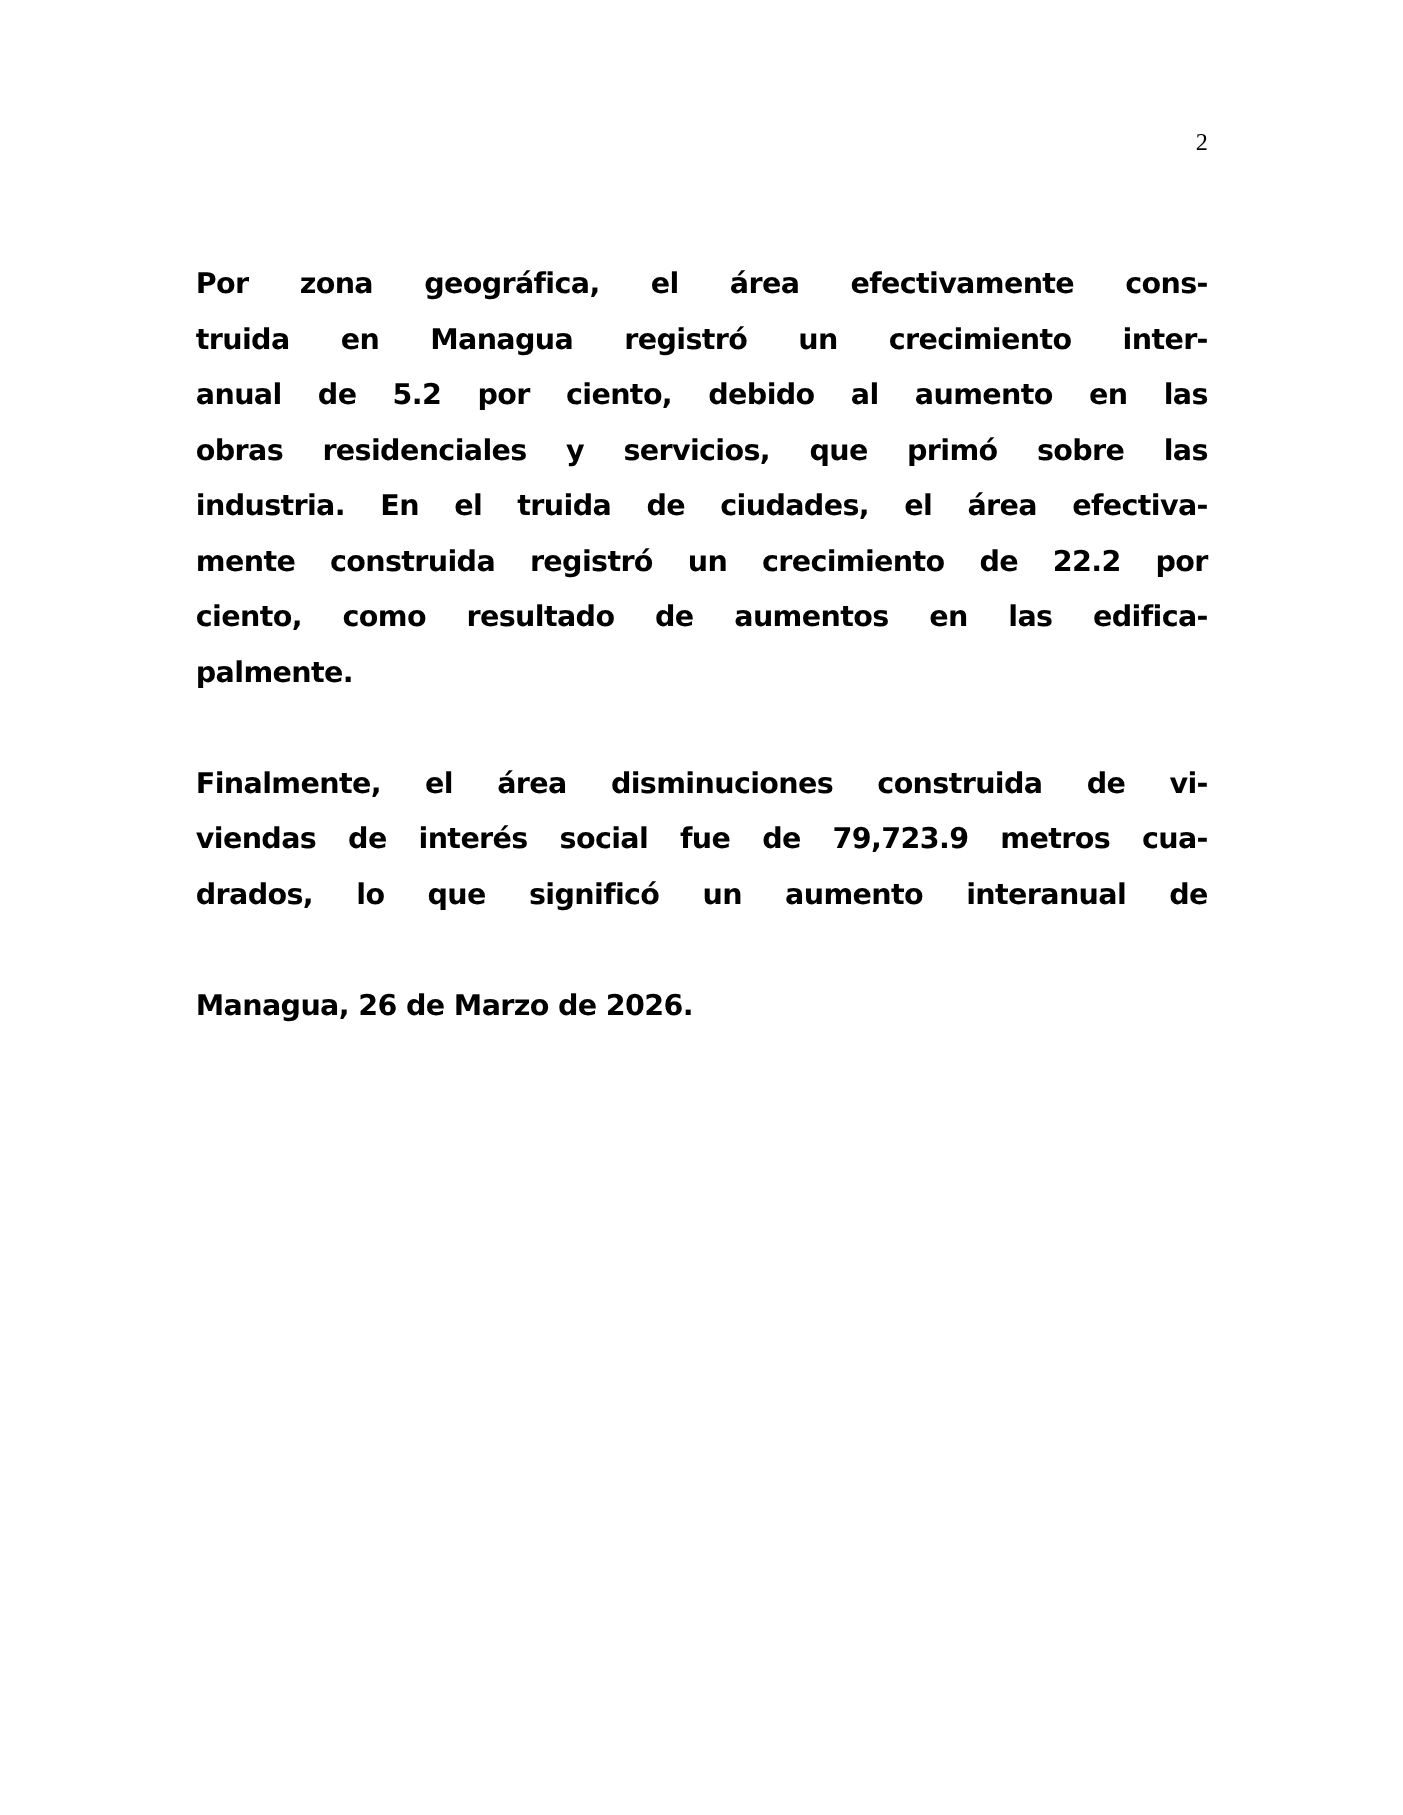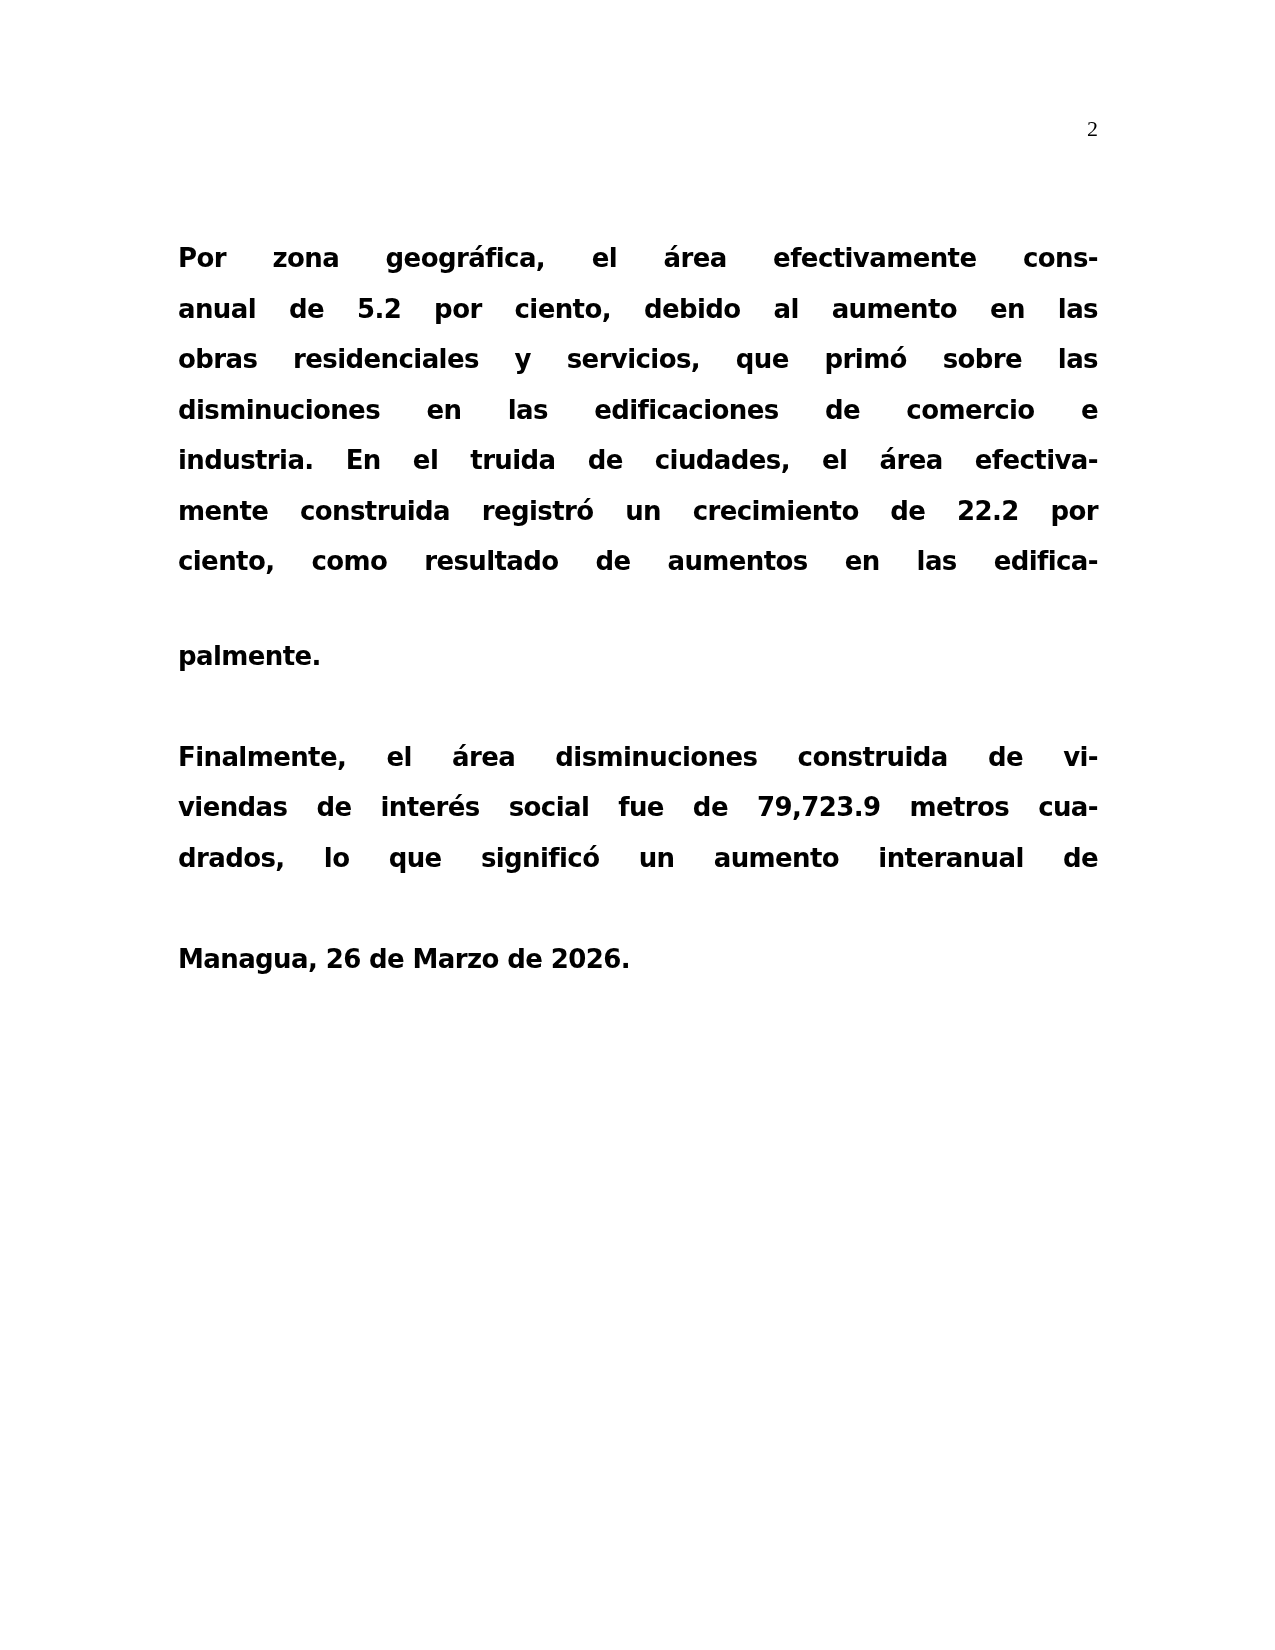--- a/index.html
+++ b/index.html
@@ -50,35 +50,34 @@
     }
     .line {
       display: block;
       text-align: justify;
       text-align-last: justify;
       white-space: nowrap;
       height: 50.5px;
     }
     .line.last {
       text-align-last: left;
-      margin-top: 44px;
     }
   </style>
 </head>
 <body>
 
 <div class="page">
   <div class="page-number">2</div>
 
   <div class="body-text">
     <div class="para">
       <span class="line">Por zona geográfica, el área efectivamente cons-</span>
+      <span class="line">truida en Managua registró un crecimiento inter-</span>
       <span class="line">anual de 5.2 por ciento, debido al aumento en las</span>
       <span class="line">obras residenciales y servicios, que primó sobre las</span>
-      <span class="line">disminuciones en las edificaciones de comercio e</span>
       <span class="line">industria. En el truida de ciudades, el área efectiva-</span>
       <span class="line">mente construida registró un crecimiento de 22.2 por</span>
       <span class="line">ciento, como resultado de aumentos en las edifica-</span>
       <span class="line last">palmente.</span>
     </div>
 
     <div class="para">
       <span class="line">Finalmente, el área disminuciones construida de vi-</span>
       <span class="line">viendas de interés social fue de 79,723.9 metros cua-</span>
       <span class="line">drados, lo que significó un aumento interanual de</span>

